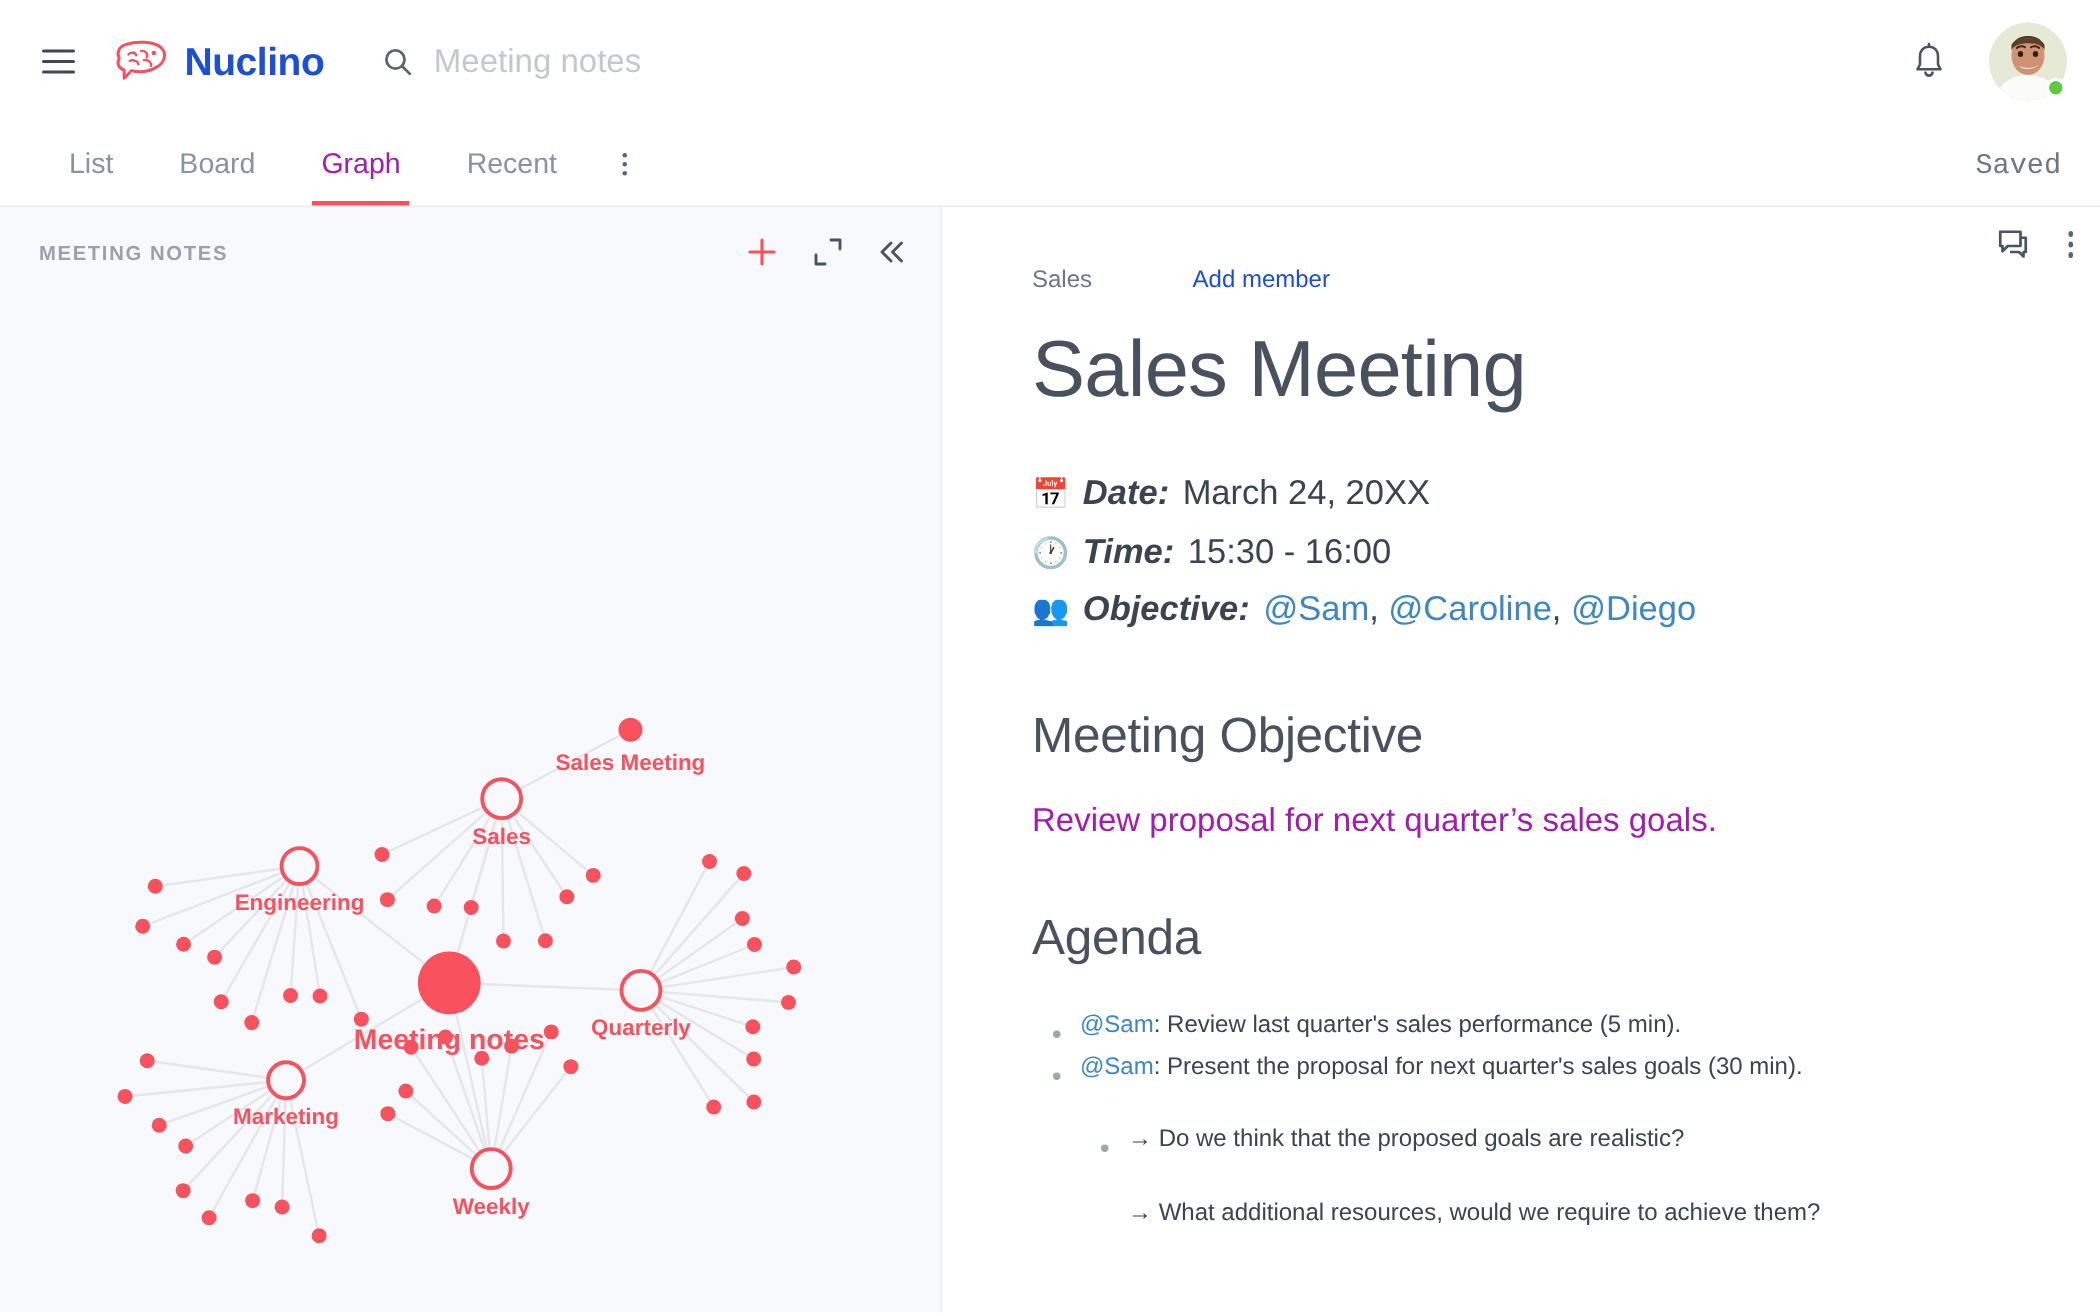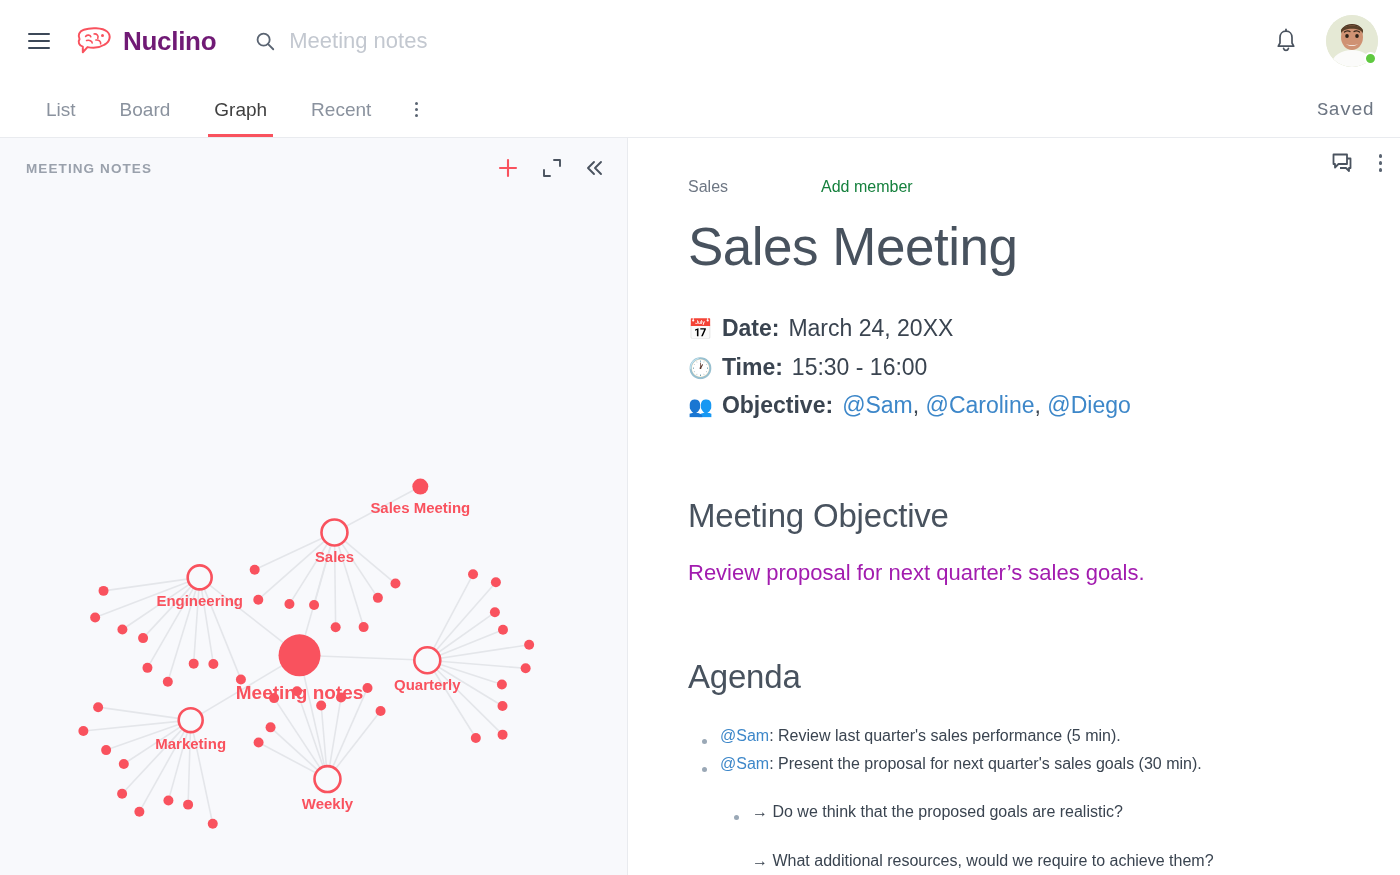--- a/index.html
+++ b/index.html
@@ -21,21 +21,21 @@
   .hamburger {
     width: 22px; height: 16px; margin-right: 26px;
     display: flex; flex-direction: column; justify-content: space-between;
     cursor: pointer;
   }
   .hamburger span { display: block; height: 2px; width: 100%; background: #3c4858; border-radius: 1px; }
 
   .logo-wrap { display: flex; align-items: center; gap: 9px; cursor: pointer; }
   .logo-mark { width: 38px; height: 30px; }
   .logo-text {
-    font-size: 26px; font-weight: bold; color: #701a75;
+    font-size: 26px; font-weight: bold; color: #1d4ed8;
     letter-spacing: -0.3px;
   }
 
   .search-wrap {
     display: flex; align-items: center; gap: 13px;
     margin-left: 38px; flex: 1; cursor: text;
   }
   .search-icon { width: 22px; height: 22px; flex: none; }
   .search-placeholder { font-size: 22px; color: #c3c8d0; }
 
@@ -62,21 +62,21 @@
     background: #ffffff;
     position: relative;
   }
   .tabs { display: flex; align-items: stretch; gap: 12px; }
   .tab {
     display: flex; align-items: center;
     padding: 0 16px;
     font-size: 19px; color: #8a929e; cursor: pointer;
     position: relative;
   }
-  .tab.active { color: #404040; }
+  .tab.active { color: #a21caf; }
   .tab.active::after {
     content: ""; position: absolute; left: 10px; right: 10px; bottom: 0;
     height: 3px; background: #f9525e;
   }
   .tab-kebab {
     display: flex; flex-direction: column; justify-content: center;
     align-items: center; gap: 3px; padding: 0 16px; cursor: pointer;
   }
   .tab-kebab i { display: block; width: 3px; height: 3px; border-radius: 50%; background: #5a6472; }
   .saved-label {
@@ -114,38 +114,38 @@
     position: absolute; top: 14px; right: 18px;
     display: flex; align-items: center; gap: 26px;
   }
   .doc-tb-btn { cursor: pointer; display: flex; align-items: center; justify-content: center; }
   .doc-tb-kebab { flex-direction: column; gap: 3.5px; }
   .doc-tb-kebab i { display: block; width: 3.5px; height: 3.5px; border-radius: 50%; background: #5a6472; }
 
   .doc-inner { padding: 40px 30px 0 60px; }
   .doc-meta-row { display: flex; align-items: center; gap: 0; margin-bottom: 22px; }
   .breadcrumb { font-size: 16px; color: #6d7683; cursor: pointer; }
-  .add-member { font-size: 16px; color: #15803d; cursor: pointer; margin-left: 93px; }
+  .add-member { font-size: 16px; color: #1d4ed8; cursor: pointer; margin-left: 67px; }
 
   .doc-title {
     font-size: 53px; color: #48525e; font-weight: normal;
     letter-spacing: -0.5px; margin-bottom: 34px; line-height: 1.08;
   }
 
   .meta-line {
     font-size: 23px; color: #3a4450; line-height: 1.68;
     display: flex; align-items: baseline; gap: 9px;
   }
   .meta-emoji { font-size: 20px; line-height: 1; }
-  .meta-key { font-weight: bold; }
+  .meta-key { font-weight: bold; font-style: italic; }
   .mention { color: #3d87c9; cursor: pointer; }
 
   .doc-h2 {
     font-size: 33px; color: #48525e; font-weight: normal;
-    margin: 72px 0 0 0; letter-spacing: -0.2px;
+    margin: 46px 0 0 0; letter-spacing: -0.2px;
   }
   .doc-p { font-size: 22px; color: #a21caf; margin-top: 25px; }
 
   .bullet-list { margin-top: 26px; list-style: none; }
   .bullet-item {
     position: relative; padding-left: 32px;
     font-size: 16px; color: #3a4450; line-height: 1.72;
   }
   .bullet-item::before {
     content: ""; position: absolute; left: 14px; top: 17px;

